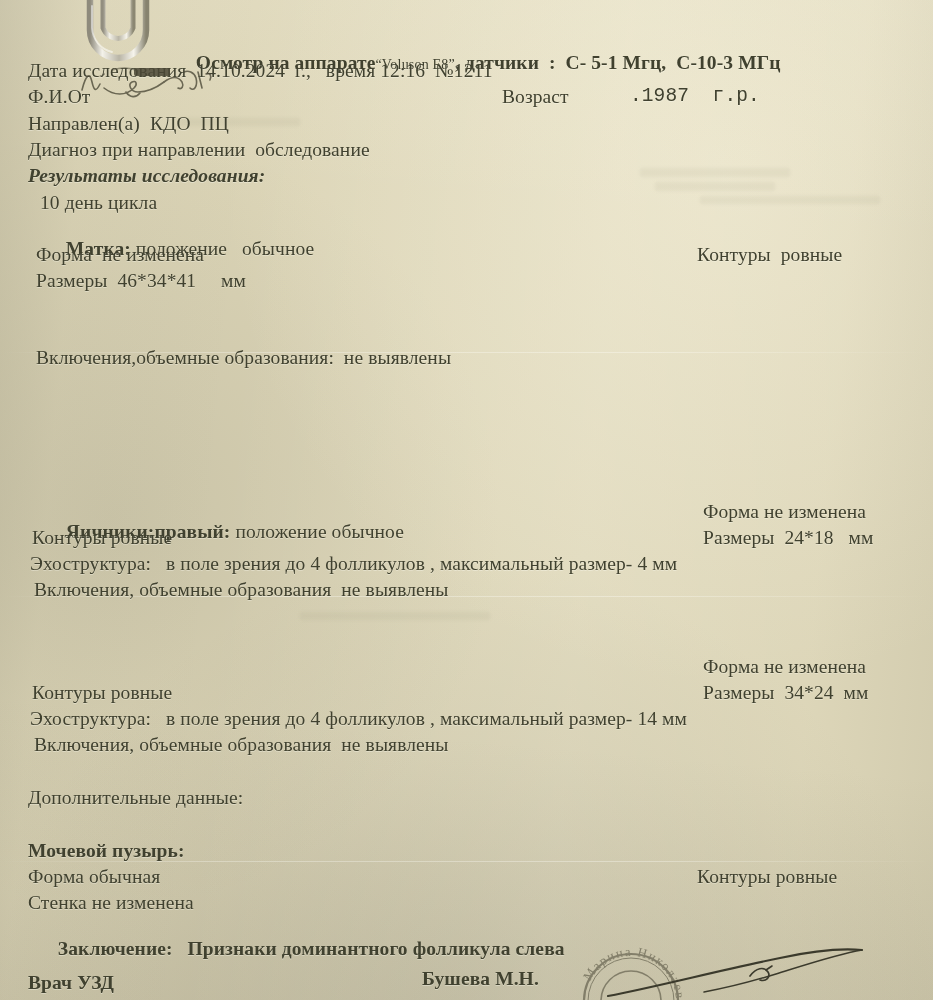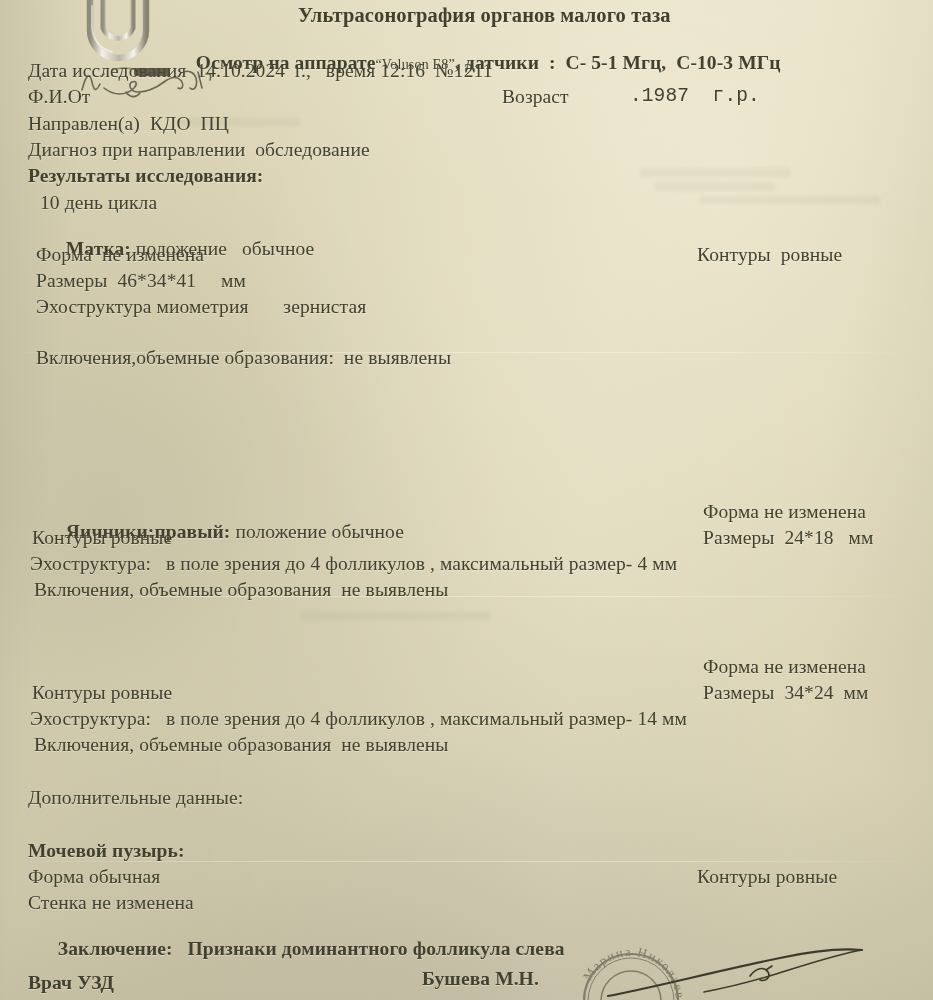--- a/index.html
+++ b/index.html
@@ -144,48 +144,46 @@
         <stop offset="100%" stop-color="#87836f"></stop>
       </linearGradient>
     </defs>
     <path d="M18,-10 L18,70 A28,28 0 0 0 74,70 L74,-10" fill="none" stroke="url(#clipg)" stroke-width="6.5" stroke-linecap="round"></path>
     <path d="M31,-10 L31,68 A16,16 0 0 0 61,68 L61,-4" fill="none" stroke="url(#clipg)" stroke-width="5" stroke-linecap="round" opacity="0.95"></path>
     <path d="M20,46 L20,68 A26,26 0 0 0 40,92" fill="none" stroke="rgba(255,255,255,0.55)" stroke-width="1.8" stroke-linecap="round"></path>
   </svg>
 
   <div id="text-layer">
 
-    <div class="ln ttl" style="left:298px; top:5px;">Ультрасонография органов малого таза</div>
 
     <div class="ln" style="left:166px; top:33px;">
       <span class="b">Осмотр на аппарате</span><span class="small-dev">“Voluson E8”</span><span class="b">, датчики  :  С- 5-1 Мгц,  С-10-3 МГц</span>
     </div>
 
     <div class="ln" style="left:28px; top:61px;">Дата исследования  14.10.2024  г.,   время 12:16  №1211</div>
 
     <div class="ln" style="left:28px; top:87px;">Ф.И.От</div>
     <div class="ln" style="left:502px; top:87px;">Возраст</div>
     <div class="ln" style="left:630px; top:87px;font-family:Liberation Mono, monospace;">.1987  г.р.</div>
 
     <div class="ln" style="left:28px; top:114px;">Направлен(а)  КДО  ПЦ</div>
     <div class="ln" style="left:28px; top:140px;">Диагноз при направлении  обследование</div>
 
-    <div class="ln b" style="left:28px; top:166px;">Результаты исследования:</div>
+    <div class="ln b" style="left:28px; top:166px;font-style:italic;">Результаты исследования:</div>
 
     <div class="ln" style="left:40px; top:193px;">10 день цикла</div>
 
     <div class="ln" style="left:36px; top:219px;">
       <span class="b">Матка:</span><span class="rg"> положение   обычное</span>
     </div>
 
     <div class="ln" style="left:36px; top:245px;">Форма  не изменена</div>
     <div class="ln" style="left:697px; top:245px;">Контуры  ровные</div>
 
     <div class="ln" style="left:36px; top:271px;">Размеры  46*34*41     мм</div>
-    <div class="ln" style="left:36px; top:297px;">Эхоструктура миометрия       зернистая</div>
 
     <div class="ln" style="left:36px; top:348px;">Включения,объемные образования:  не выявлены</div>
 
 
     <div class="ln" style="left:36px; top:502px;">
       <span class="b">Яичники:правый:</span><span class="rg"> положение обычное</span>
     </div>
     <div class="ln" style="left:703px; top:502px;">Форма не изменена</div>
 
     <div class="ln" style="left:32px; top:528px;">Контуры ровные</div>

